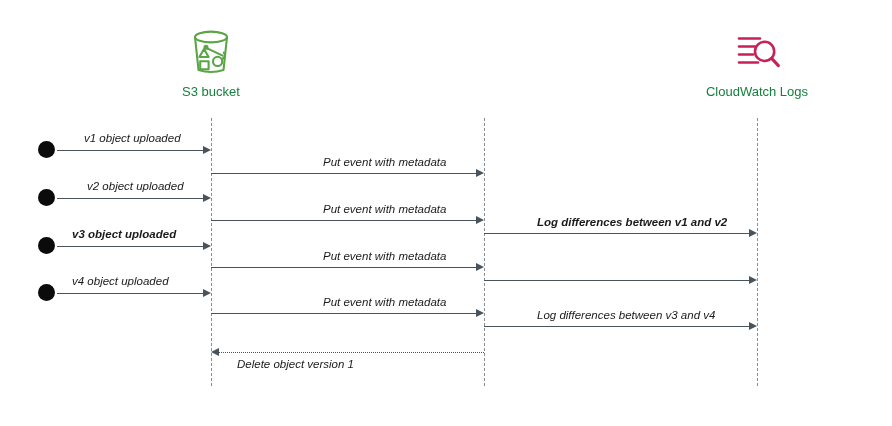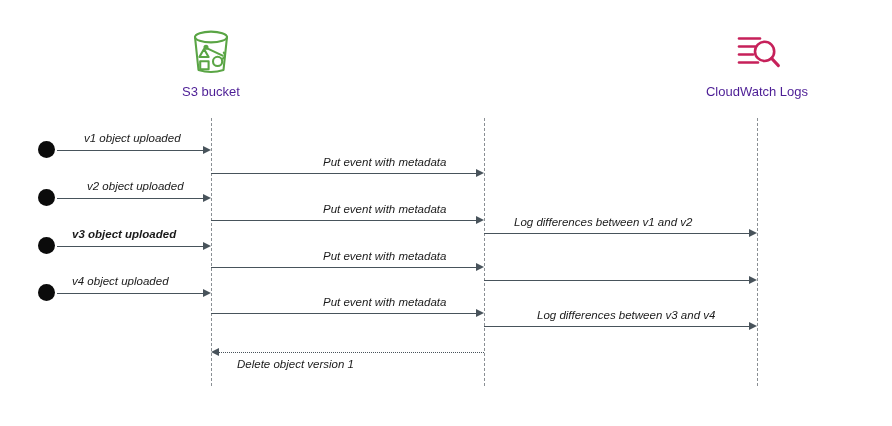--- a/index.html
+++ b/index.html
@@ -26,21 +26,21 @@
   }
   .participant .icon-box {
     height: 62px;
     display: flex;
     align-items: center;
     justify-content: center;
   }
   .participant .p-label {
     font-size: 13px;
     line-height: 16px;
-    color: #4c1d95;
+    color: #15803d;
     font-family: "Liberation Sans", sans-serif;
     white-space: nowrap;
   }
   .lifeline {
     position: absolute;
     width: 0;
     border-left: 1px dashed #8a8f94;
   }
   .msg-line {
     position: absolute;
@@ -140,21 +140,21 @@
   <div class="msg-line" style="left:57px; top:198px; width:146px;"></div>
   <div class="arrowhead right" style="left:203px; top:194px;"></div>
   <div class="msg-label" style="left:87px; top:179px;">v2 object uploaded</div>
 
   <div class="msg-line" style="left:211px; top:220px; width:265px;"></div>
   <div class="arrowhead right" style="left:476px; top:216px;"></div>
   <div class="msg-label" style="left:323px; top:202px;">Put event with metadata</div>
 
   <div class="msg-line" style="left:484px; top:233px; width:265px;"></div>
   <div class="arrowhead right" style="left:749px; top:229px;"></div>
-  <div class="msg-label" style="left:514px; top:215px;">Log differences between v1 and v2</div>
+  <div class="msg-label" style="left:537px; top:215px;font-weight:bold;">Log differences between v1 and v2</div>
 
   <div class="msg-line" style="left:57px; top:246px; width:146px;"></div>
   <div class="arrowhead right" style="left:203px; top:242px;"></div>
   <div class="msg-label" style="left:72px; top:227px;font-weight:bold;">v3 object uploaded</div>
 
   <div class="msg-line" style="left:211px; top:267px; width:265px;"></div>
   <div class="arrowhead right" style="left:476px; top:263px;"></div>
   <div class="msg-label" style="left:323px; top:249px;">Put event with metadata</div>
 
   <div class="msg-line" style="left:484px; top:280px; width:265px;"></div>

